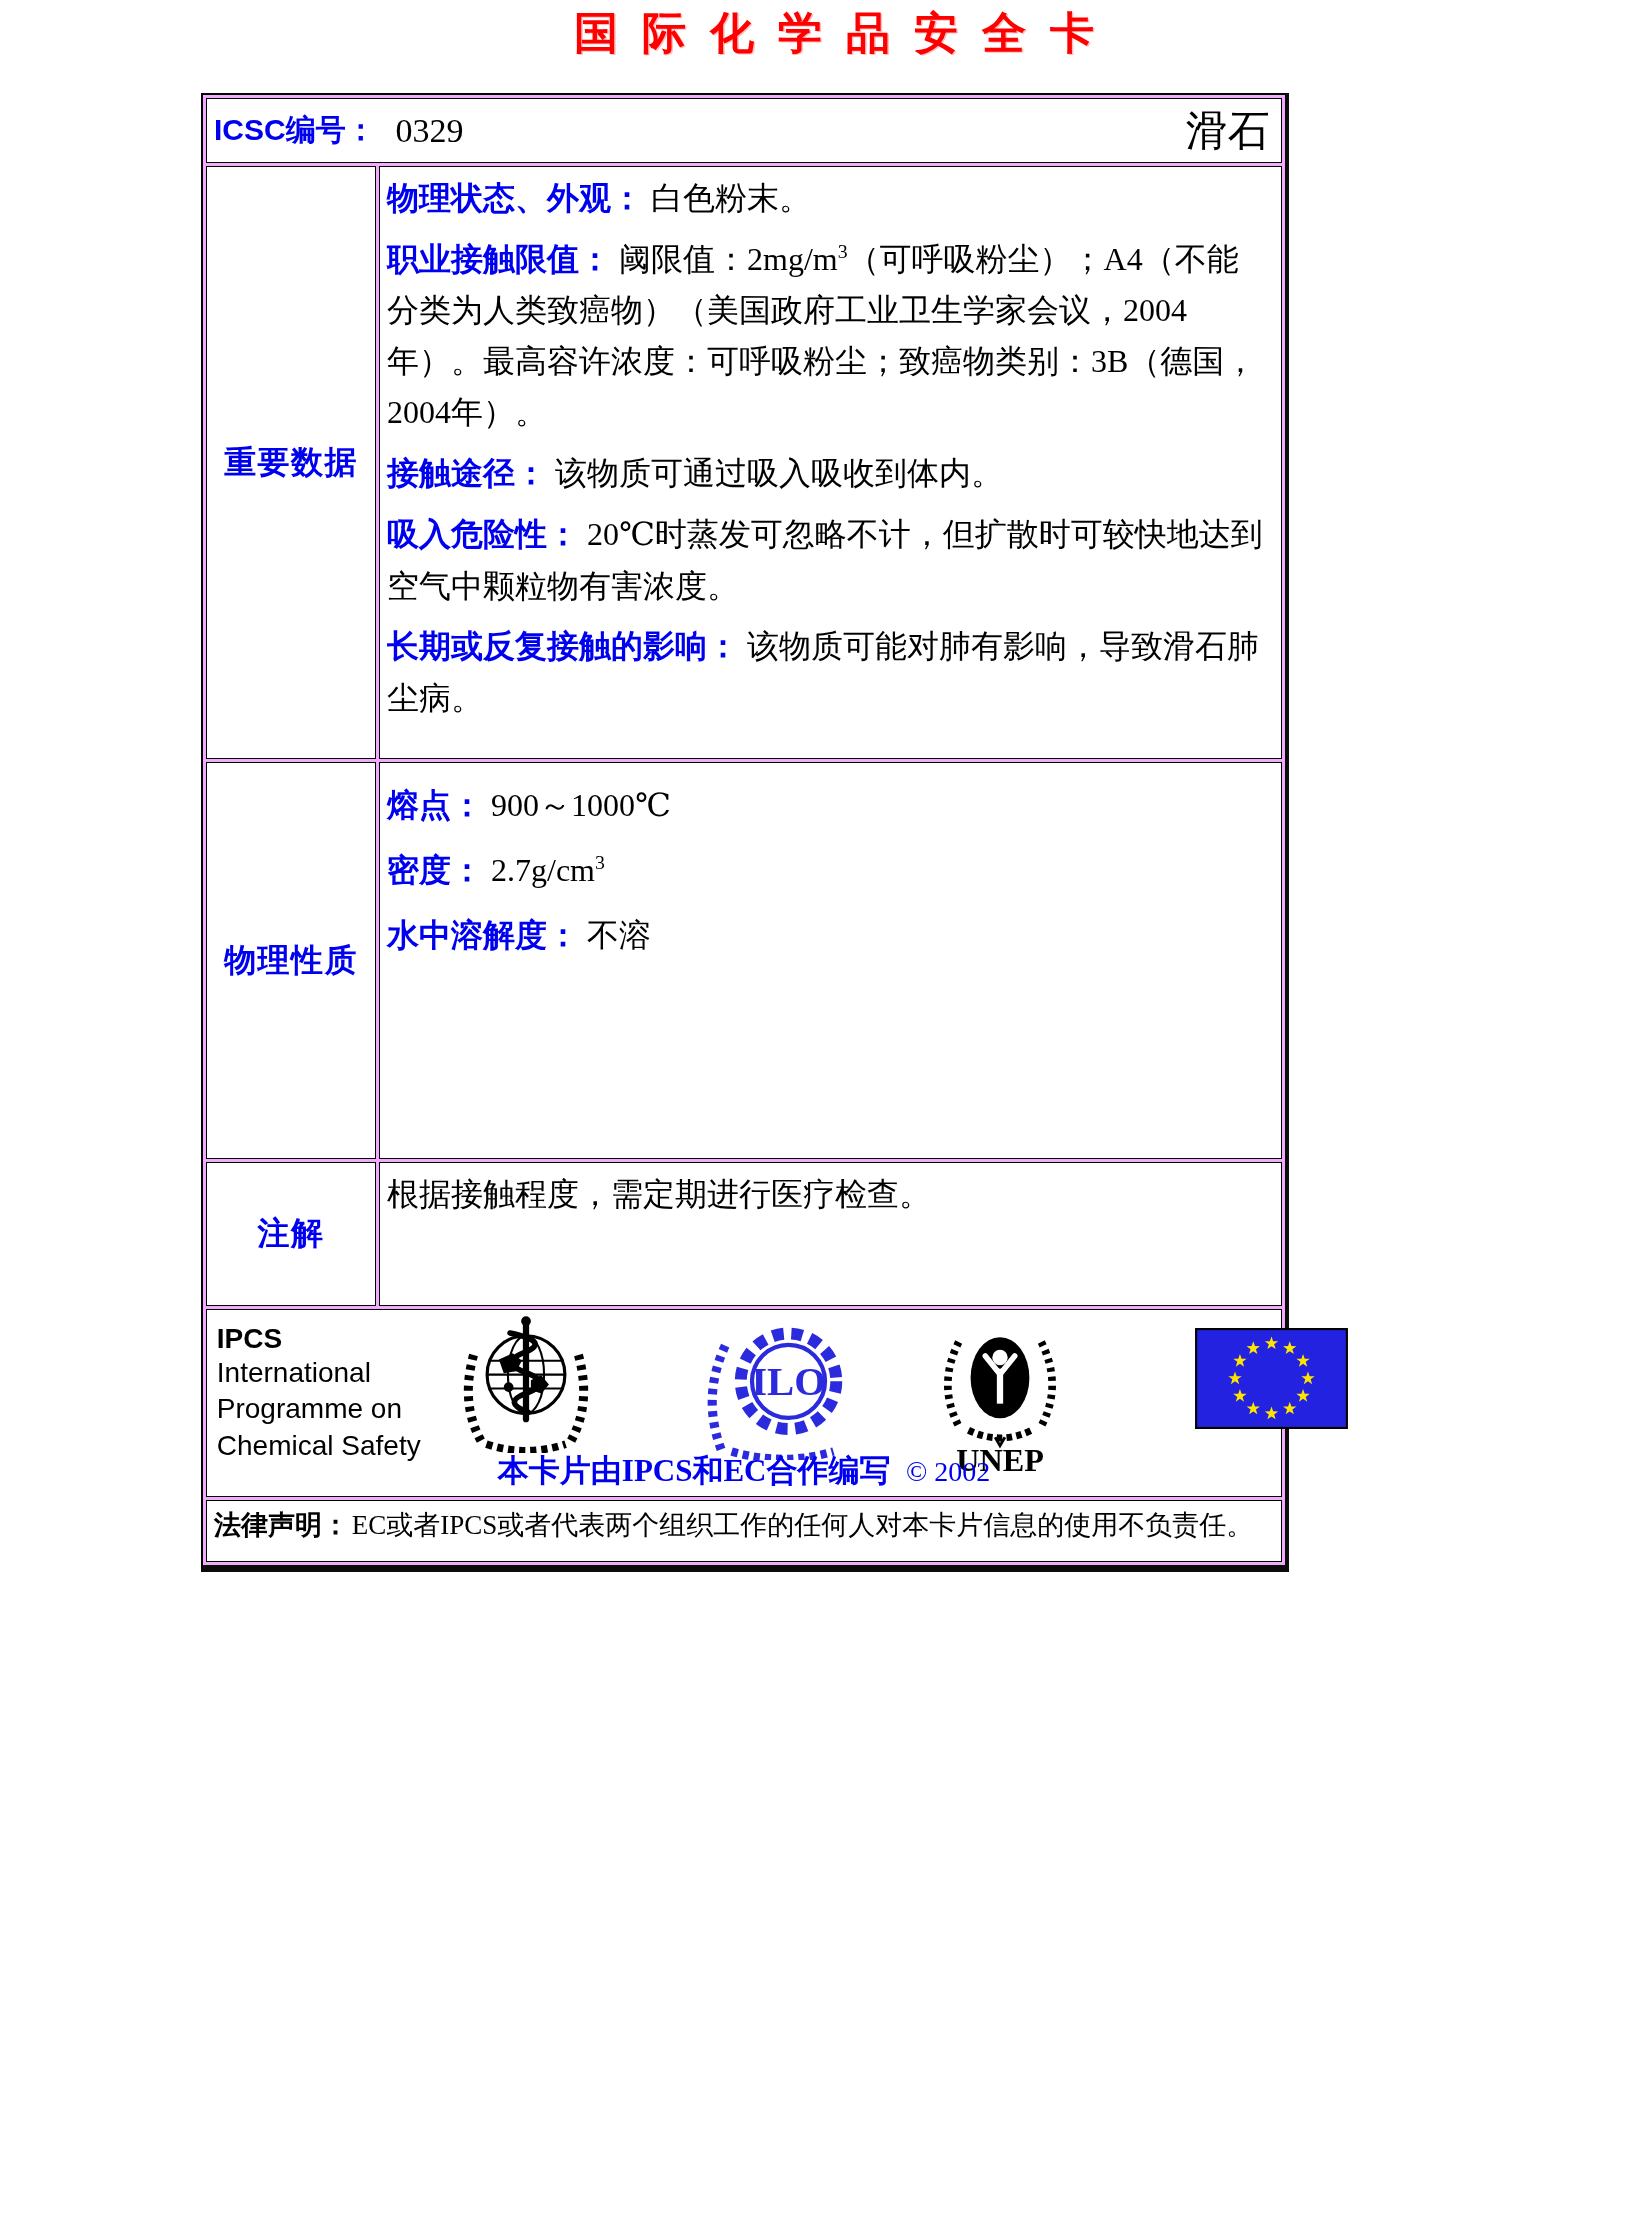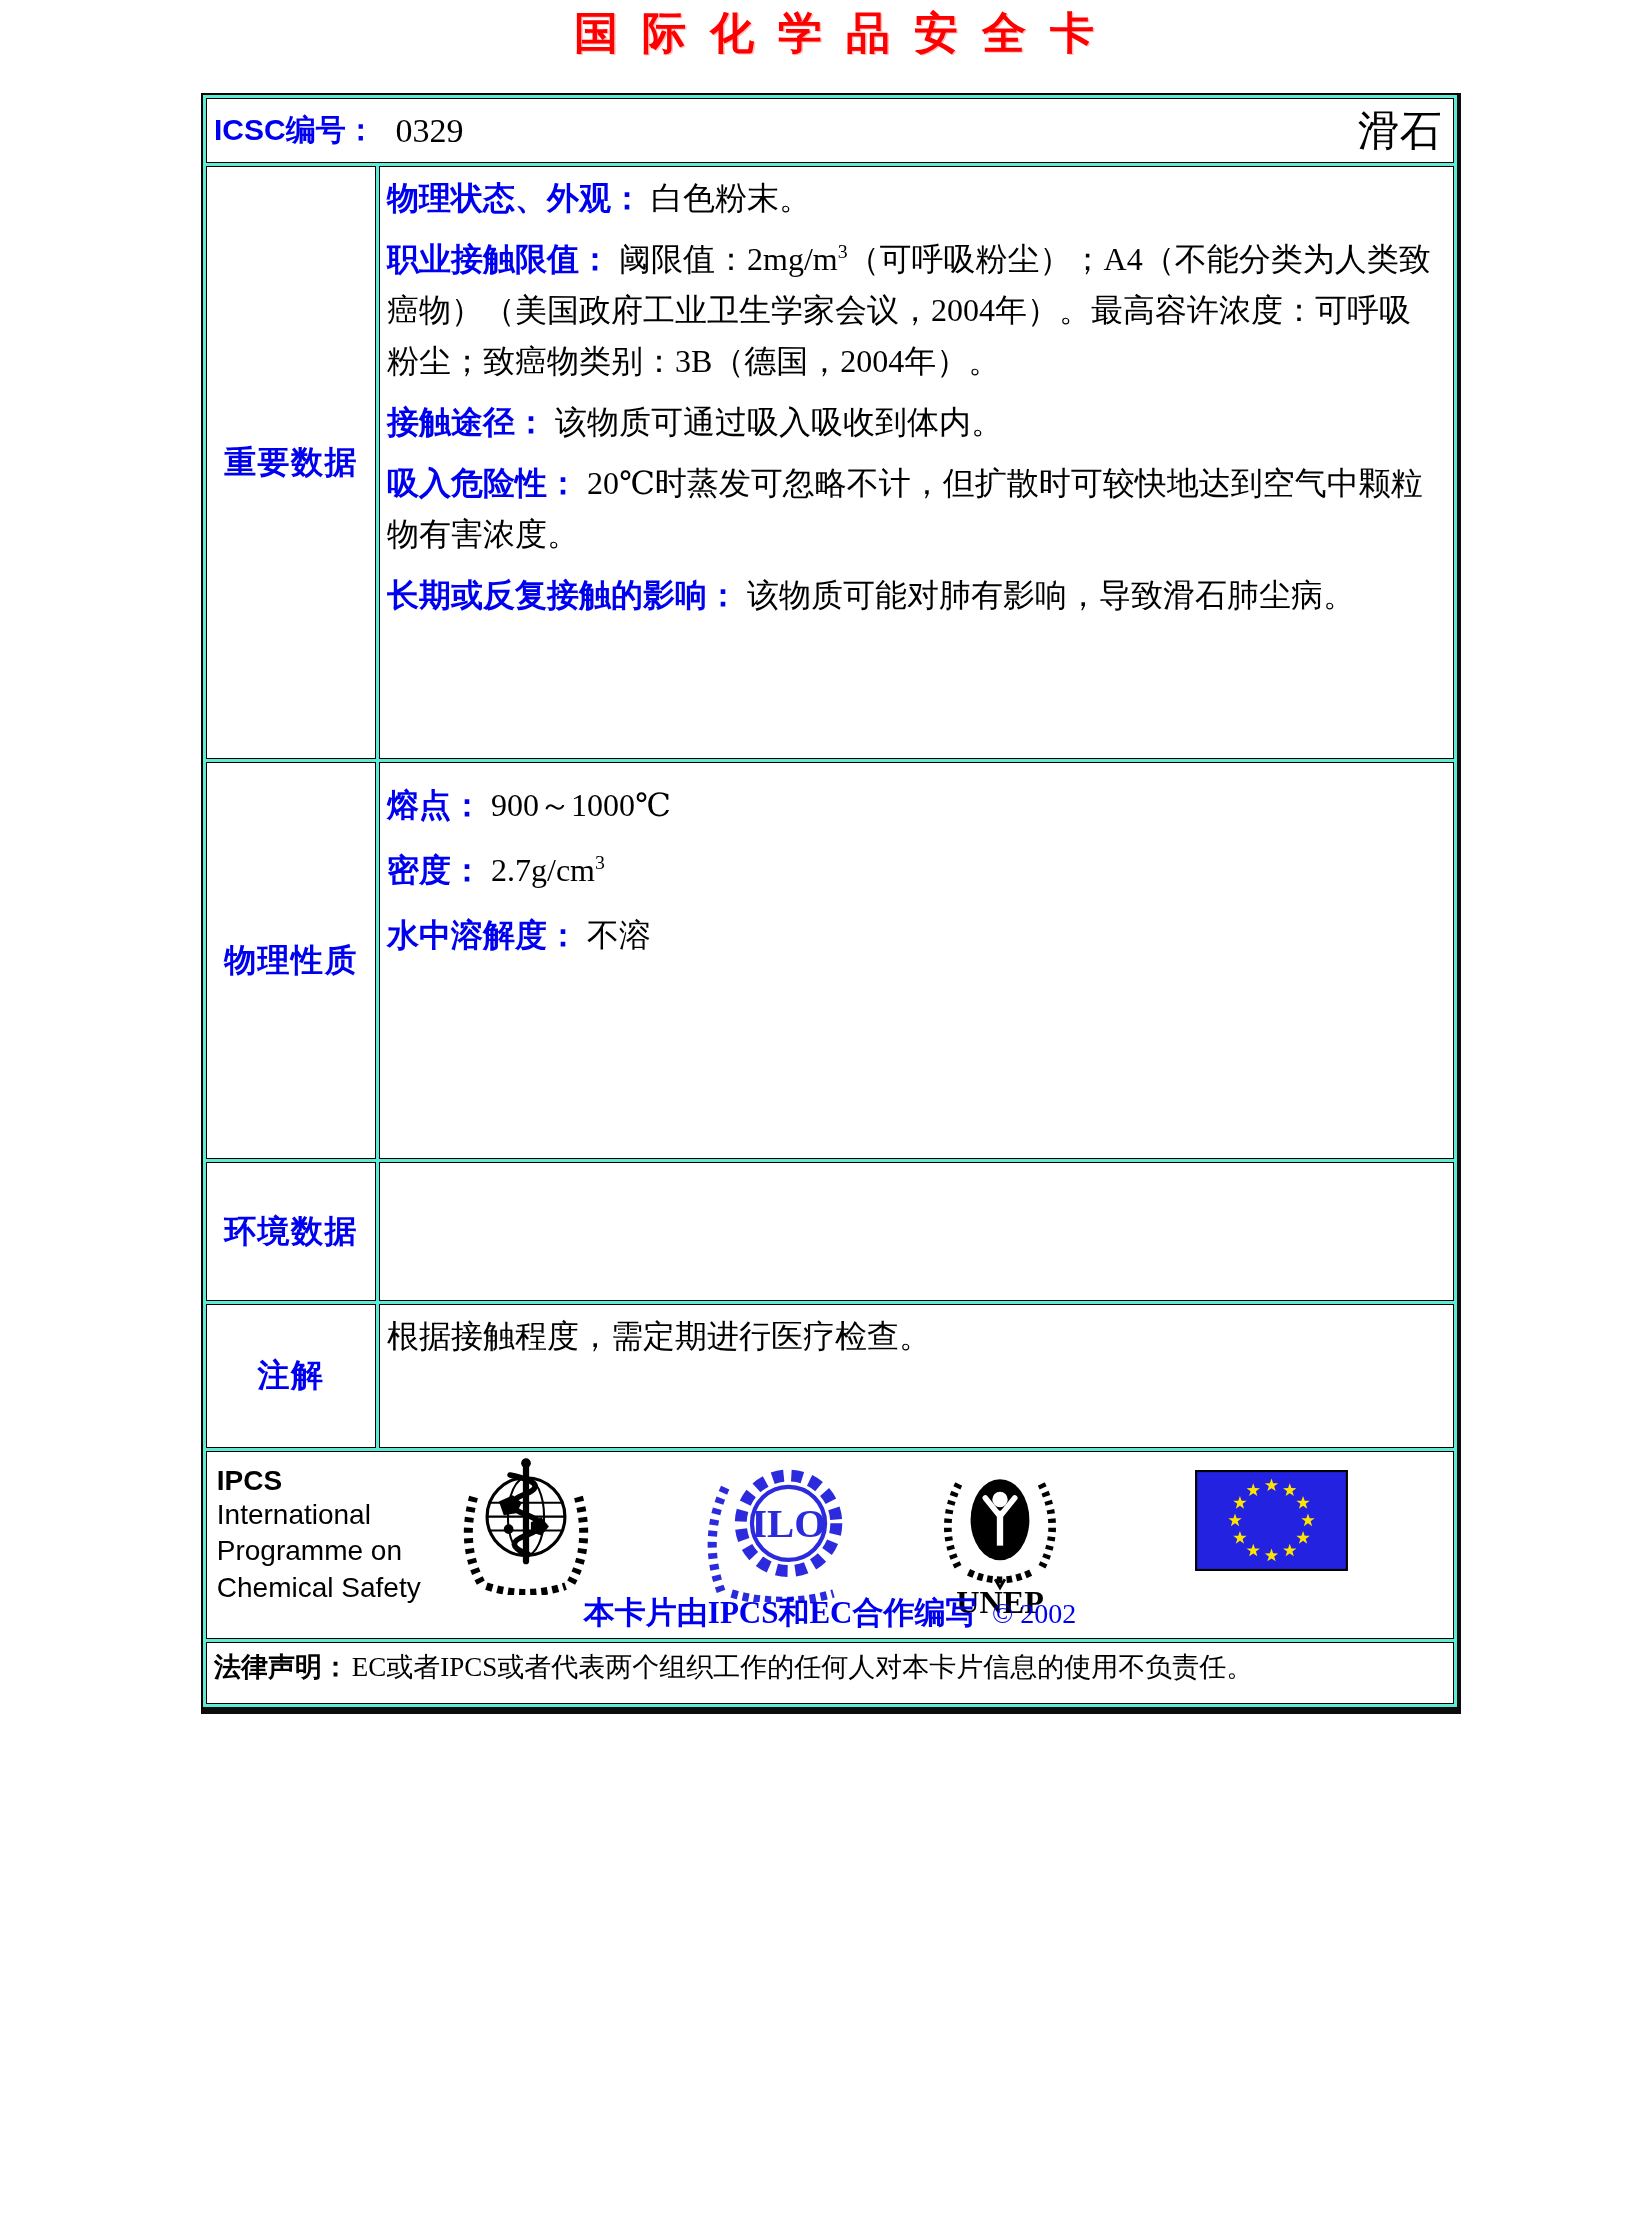--- a/index.html
+++ b/index.html
@@ -21,22 +21,22 @@
   .doc-title{
     position:absolute;left:204px;top:4.2px;width:1260px;
     text-align:center;color:var(--red);
     font-family:"Liberation Serif","DejaVu Serif",serif;
     font-weight:bold;font-size:44px;letter-spacing:24px;padding-left:24px;
     text-shadow:1.4px 1.4px 0 rgba(255,0,0,.25);
     white-space:nowrap;
   }
   
   table.card{
-    position:absolute;left:201px;top:93px;width:1260px;
-    border-collapse:separate;border-spacing:3.5px;background:#5eead4;
+    position:absolute;left:201px;top:93px;width:1088px;
+    border-collapse:separate;border-spacing:3.5px;background:#f0abfc;
     border-top:2.8px solid #000;border-left:2.8px solid #000;
     border-right:4.2px solid #0c0c0c;border-bottom:7px solid #0c0c0c;
   }
   td{border:1.4px solid #000;background:#fff;padding:16px;}
   td.label-cell{
     width:170px;text-align:center;vertical-align:middle;
     color:var(--blue);font-family:"Liberation Sans","DejaVu Sans",sans-serif;
     font-weight:bold;font-size:32px;letter-spacing:1.4px;
   }
   td.content-cell{
@@ -133,24 +133,20 @@
 
     <tr class="r-physical">
       <td class="label-cell">物理性质</td>
       <td class="content-cell">
             <p class="entry"><span class="blue-label">熔点：</span> 900～1000℃</p>
             <p class="entry"><span class="blue-label">密度：</span> 2.7g/cm<sup>3</sup></p>
             <p class="entry"><span class="blue-label">水中溶解度：</span> 不溶</p>
           </td>
     </tr>
 
-    <tr class="r-env">
-      <td class="label-cell">环境数据</td>
-      <td class="content-cell"></td>
-    </tr>
 
     <tr class="r-notes">
       <td class="label-cell">注解</td>
       <td class="content-cell">
             <p class="entry">根据接触程度，需定期进行医疗检查。</p>
           </td>
     </tr>
 
 
     <tr>

